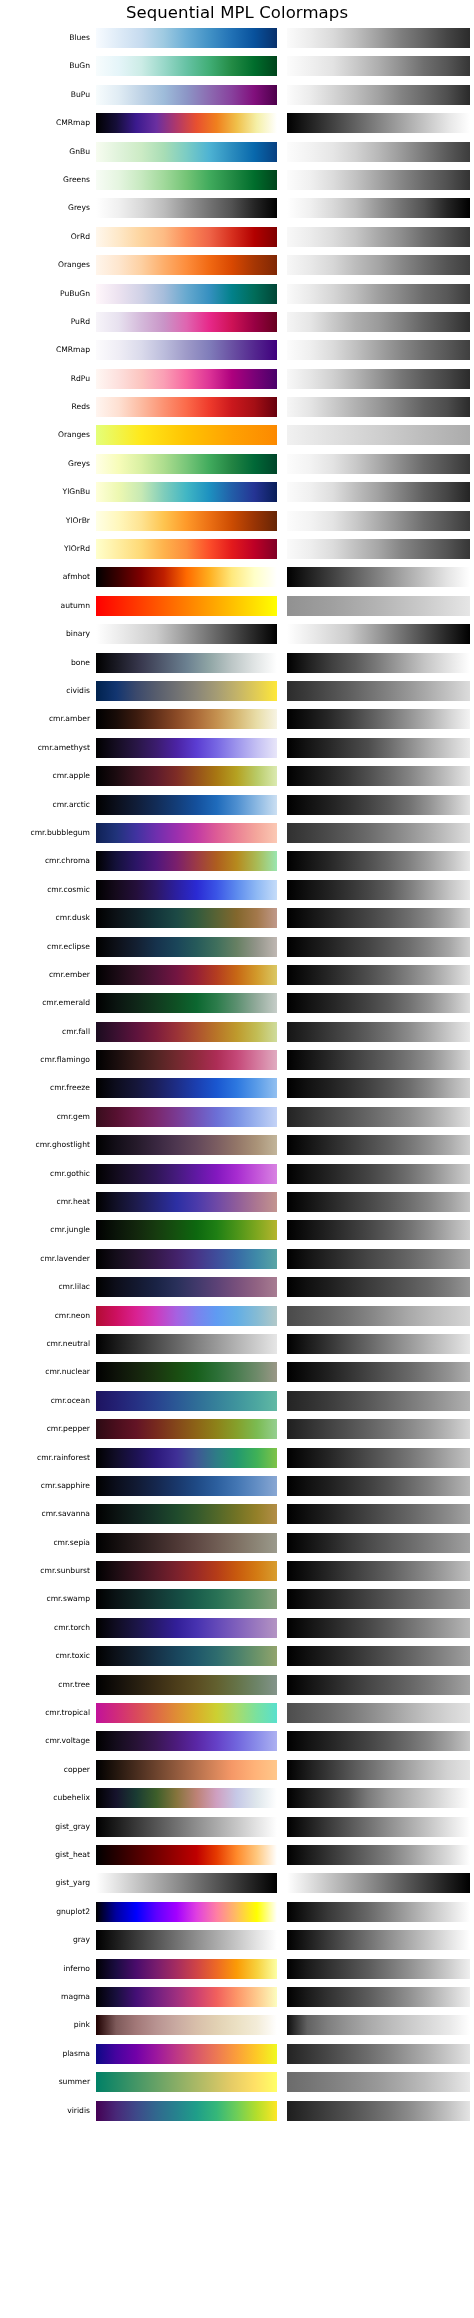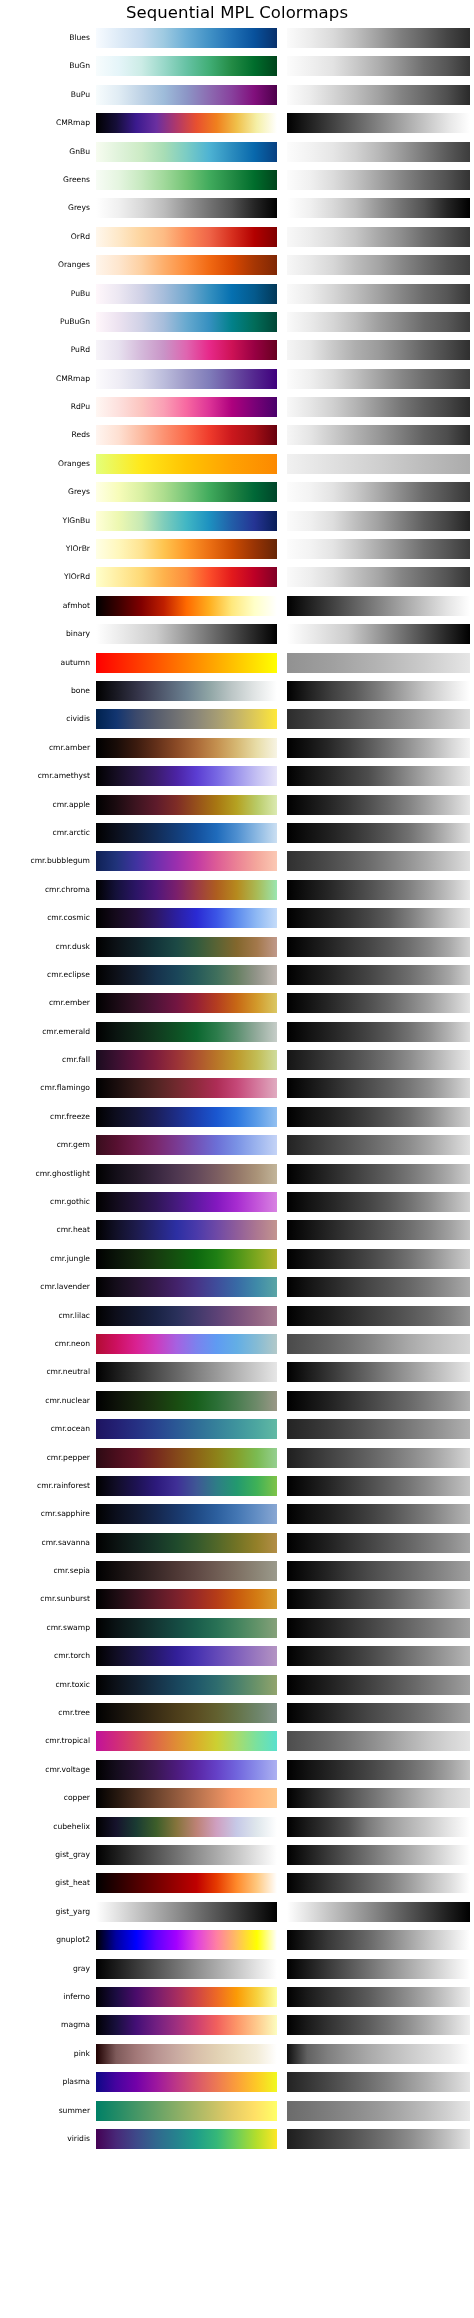--- a/index.html
+++ b/index.html
@@ -117,25 +117,20 @@
         <div class="cmap-label">OrRd</div>
         <div class="bar bar-color" style="background-image: linear-gradient(to right, rgb(255, 247, 236), rgb(254, 232, 200), rgb(253, 212, 158), rgb(253, 187, 132), rgb(252, 141, 89), rgb(239, 101, 72), rgb(215, 48, 31), rgb(179, 0, 0), rgb(127, 0, 0));"></div>
         <div class="bar bar-gray" style="background-image: linear-gradient(to right, rgb(248, 248, 248), rgb(236, 236, 236), rgb(220, 220, 220), rgb(198, 198, 198), rgb(168, 168, 168), rgb(141, 141, 141), rgb(109, 109, 109), rgb(82, 82, 82), rgb(55, 55, 55));"></div>
       </div>
       <div class="cmap-row">
         <div class="cmap-label">Oranges</div>
         <div class="bar bar-color" style="background-image: linear-gradient(to right, rgb(255, 245, 235), rgb(254, 230, 206), rgb(253, 208, 162), rgb(253, 174, 107), rgb(253, 141, 60), rgb(241, 105, 19), rgb(217, 72, 1), rgb(166, 54, 3), rgb(127, 39, 4));"></div>
         <div class="bar bar-gray" style="background-image: linear-gradient(to right, rgb(247, 247, 247), rgb(233, 233, 233), rgb(215, 215, 215), rgb(188, 188, 188), rgb(165, 165, 165), rgb(136, 136, 136), rgb(109, 109, 109), rgb(84, 84, 84), rgb(63, 63, 63));"></div>
       </div>
       <div class="cmap-row">
-        <div class="cmap-label">PuBu</div>
-        <div class="bar bar-color" style="background-image: linear-gradient(to right, rgb(255, 247, 251), rgb(236, 231, 242), rgb(208, 209, 230), rgb(166, 189, 219), rgb(116, 169, 207), rgb(54, 144, 192), rgb(5, 112, 176), rgb(4, 90, 141), rgb(2, 56, 88));"></div>
-        <div class="bar bar-gray" style="background-image: linear-gradient(to right, rgb(250, 250, 250), rgb(236, 236, 236), rgb(214, 214, 214), rgb(189, 189, 189), rgb(162, 162, 162), rgb(134, 134, 134), rgb(107, 107, 107), rgb(86, 86, 86), rgb(55, 55, 55));"></div>
-      </div>
-      <div class="cmap-row">
         <div class="cmap-label">PuBuGn</div>
         <div class="bar bar-color" style="background-image: linear-gradient(to right, rgb(255, 247, 251), rgb(236, 226, 240), rgb(208, 209, 230), rgb(166, 189, 219), rgb(103, 169, 207), rgb(54, 144, 192), rgb(2, 129, 138), rgb(1, 108, 89), rgb(1, 70, 54));"></div>
         <div class="bar bar-gray" style="background-image: linear-gradient(to right, rgb(250, 250, 250), rgb(234, 234, 234), rgb(214, 214, 214), rgb(189, 189, 189), rgb(159, 159, 159), rgb(134, 134, 134), rgb(107, 107, 107), rgb(88, 88, 88), rgb(60, 60, 60));"></div>
       </div>
       <div class="cmap-row">
         <div class="cmap-label">PuRd</div>
         <div class="bar bar-color" style="background-image: linear-gradient(to right, rgb(247, 244, 249), rgb(231, 225, 239), rgb(212, 185, 218), rgb(201, 148, 199), rgb(223, 101, 176), rgb(231, 41, 138), rgb(206, 18, 86), rgb(152, 0, 67), rgb(103, 0, 31));"></div>
         <div class="bar bar-gray" style="background-image: linear-gradient(to right, rgb(245, 245, 245), rgb(230, 230, 230), rgb(201, 201, 201), rgb(174, 174, 174), rgb(155, 155, 155), rgb(129, 129, 129), rgb(100, 100, 100), rgb(75, 75, 75), rgb(47, 47, 47));"></div>
       </div>
       <div class="cmap-row">
@@ -177,28 +172,28 @@
         <div class="cmap-label">YlOrRd</div>
         <div class="bar bar-color" style="background-image: linear-gradient(to right, rgb(255, 255, 204), rgb(255, 237, 160), rgb(254, 217, 118), rgb(254, 178, 76), rgb(253, 141, 60), rgb(252, 78, 42), rgb(227, 26, 28), rgb(189, 0, 38), rgb(128, 0, 38));"></div>
         <div class="bar bar-gray" style="background-image: linear-gradient(to right, rgb(250, 250, 250), rgb(238, 238, 238), rgb(220, 220, 220), rgb(192, 192, 192), rgb(166, 166, 166), rgb(133, 133, 133), rgb(108, 108, 108), rgb(84, 84, 84), rgb(54, 54, 54));"></div>
       </div>
       <div class="cmap-row">
         <div class="cmap-label">afmhot</div>
         <div class="bar bar-color" style="background-image: linear-gradient(to right, rgb(0, 0, 0), rgb(61, 0, 0), rgb(128, 0, 0), rgb(191, 31, 0), rgb(255, 106, 0), rgb(255, 174, 30), rgb(255, 232, 124), rgb(255, 255, 200), rgb(255, 255, 255));"></div>
         <div class="bar bar-gray" style="background-image: linear-gradient(to right, rgb(0, 0, 0), rgb(33, 33, 33), rgb(65, 65, 65), rgb(98, 98, 98), rgb(130, 130, 130), rgb(163, 163, 163), rgb(195, 195, 195), rgb(228, 228, 228), rgb(255, 255, 255));"></div>
       </div>
       <div class="cmap-row">
+        <div class="cmap-label">autumn</div>
+        <div class="bar bar-color" style="background-image: linear-gradient(to right, rgb(255, 0, 0), rgb(255, 63, 0), rgb(255, 127, 0), rgb(255, 191, 0), rgb(255, 255, 0));"></div>
+        <div class="bar bar-gray" style="background-image: linear-gradient(to right, rgb(145, 145, 145), rgb(160, 160, 160), rgb(180, 180, 180), rgb(203, 203, 203), rgb(230, 230, 230));"></div>
+      </div>
+      <div class="cmap-row">
         <div class="cmap-label">binary</div>
         <div class="bar bar-color" style="background-image: linear-gradient(to right, rgb(255, 255, 255), rgb(230, 230, 230), rgb(204, 204, 204), rgb(153, 153, 153), rgb(102, 102, 102), rgb(51, 51, 51), rgb(0, 0, 0));"></div>
         <div class="bar bar-gray" style="background-image: linear-gradient(to right, rgb(255, 255, 255), rgb(230, 230, 230), rgb(204, 204, 204), rgb(153, 153, 153), rgb(102, 102, 102), rgb(51, 51, 51), rgb(0, 0, 0));"></div>
-      </div>
-      <div class="cmap-row">
-        <div class="cmap-label">autumn</div>
-        <div class="bar bar-color" style="background-image: linear-gradient(to right, rgb(255, 0, 0), rgb(255, 63, 0), rgb(255, 127, 0), rgb(255, 191, 0), rgb(255, 255, 0));"></div>
-        <div class="bar bar-gray" style="background-image: linear-gradient(to right, rgb(145, 145, 145), rgb(160, 160, 160), rgb(180, 180, 180), rgb(203, 203, 203), rgb(230, 230, 230));"></div>
       </div>
       <div class="cmap-row">
         <div class="cmap-label">bone</div>
         <div class="bar bar-color" style="background-image: linear-gradient(to right, rgb(0, 0, 0), rgb(28, 28, 39), rgb(57, 57, 79), rgb(82, 92, 112), rgb(107, 128, 144), rgb(143, 165, 165), rgb(188, 198, 198), rgb(224, 228, 228), rgb(255, 255, 255));"></div>
         <div class="bar bar-gray" style="background-image: linear-gradient(to right, rgb(0, 0, 0), rgb(34, 34, 34), rgb(65, 65, 65), rgb(91, 91, 91), rgb(124, 124, 124), rgb(160, 160, 160), rgb(196, 196, 196), rgb(226, 226, 226), rgb(255, 255, 255));"></div>
       </div>
       <div class="cmap-row">
         <div class="cmap-label">cividis</div>
         <div class="bar bar-color" style="background-image: linear-gradient(to right, rgb(0, 34, 78), rgb(18, 53, 112), rgb(59, 73, 108), rgb(87, 93, 109), rgb(112, 113, 115), rgb(138, 134, 120), rgb(165, 156, 116), rgb(195, 179, 105), rgb(225, 204, 85), rgb(254, 232, 56));"></div>
         <div class="bar bar-gray" style="background-image: linear-gradient(to right, rgb(44, 44, 44), rgb(59, 59, 59), rgb(76, 76, 76), rgb(93, 93, 93), rgb(112, 112, 112), rgb(131, 131, 131), rgb(151, 151, 151), rgb(173, 173, 173), rgb(196, 196, 196), rgb(220, 220, 220));"></div>

